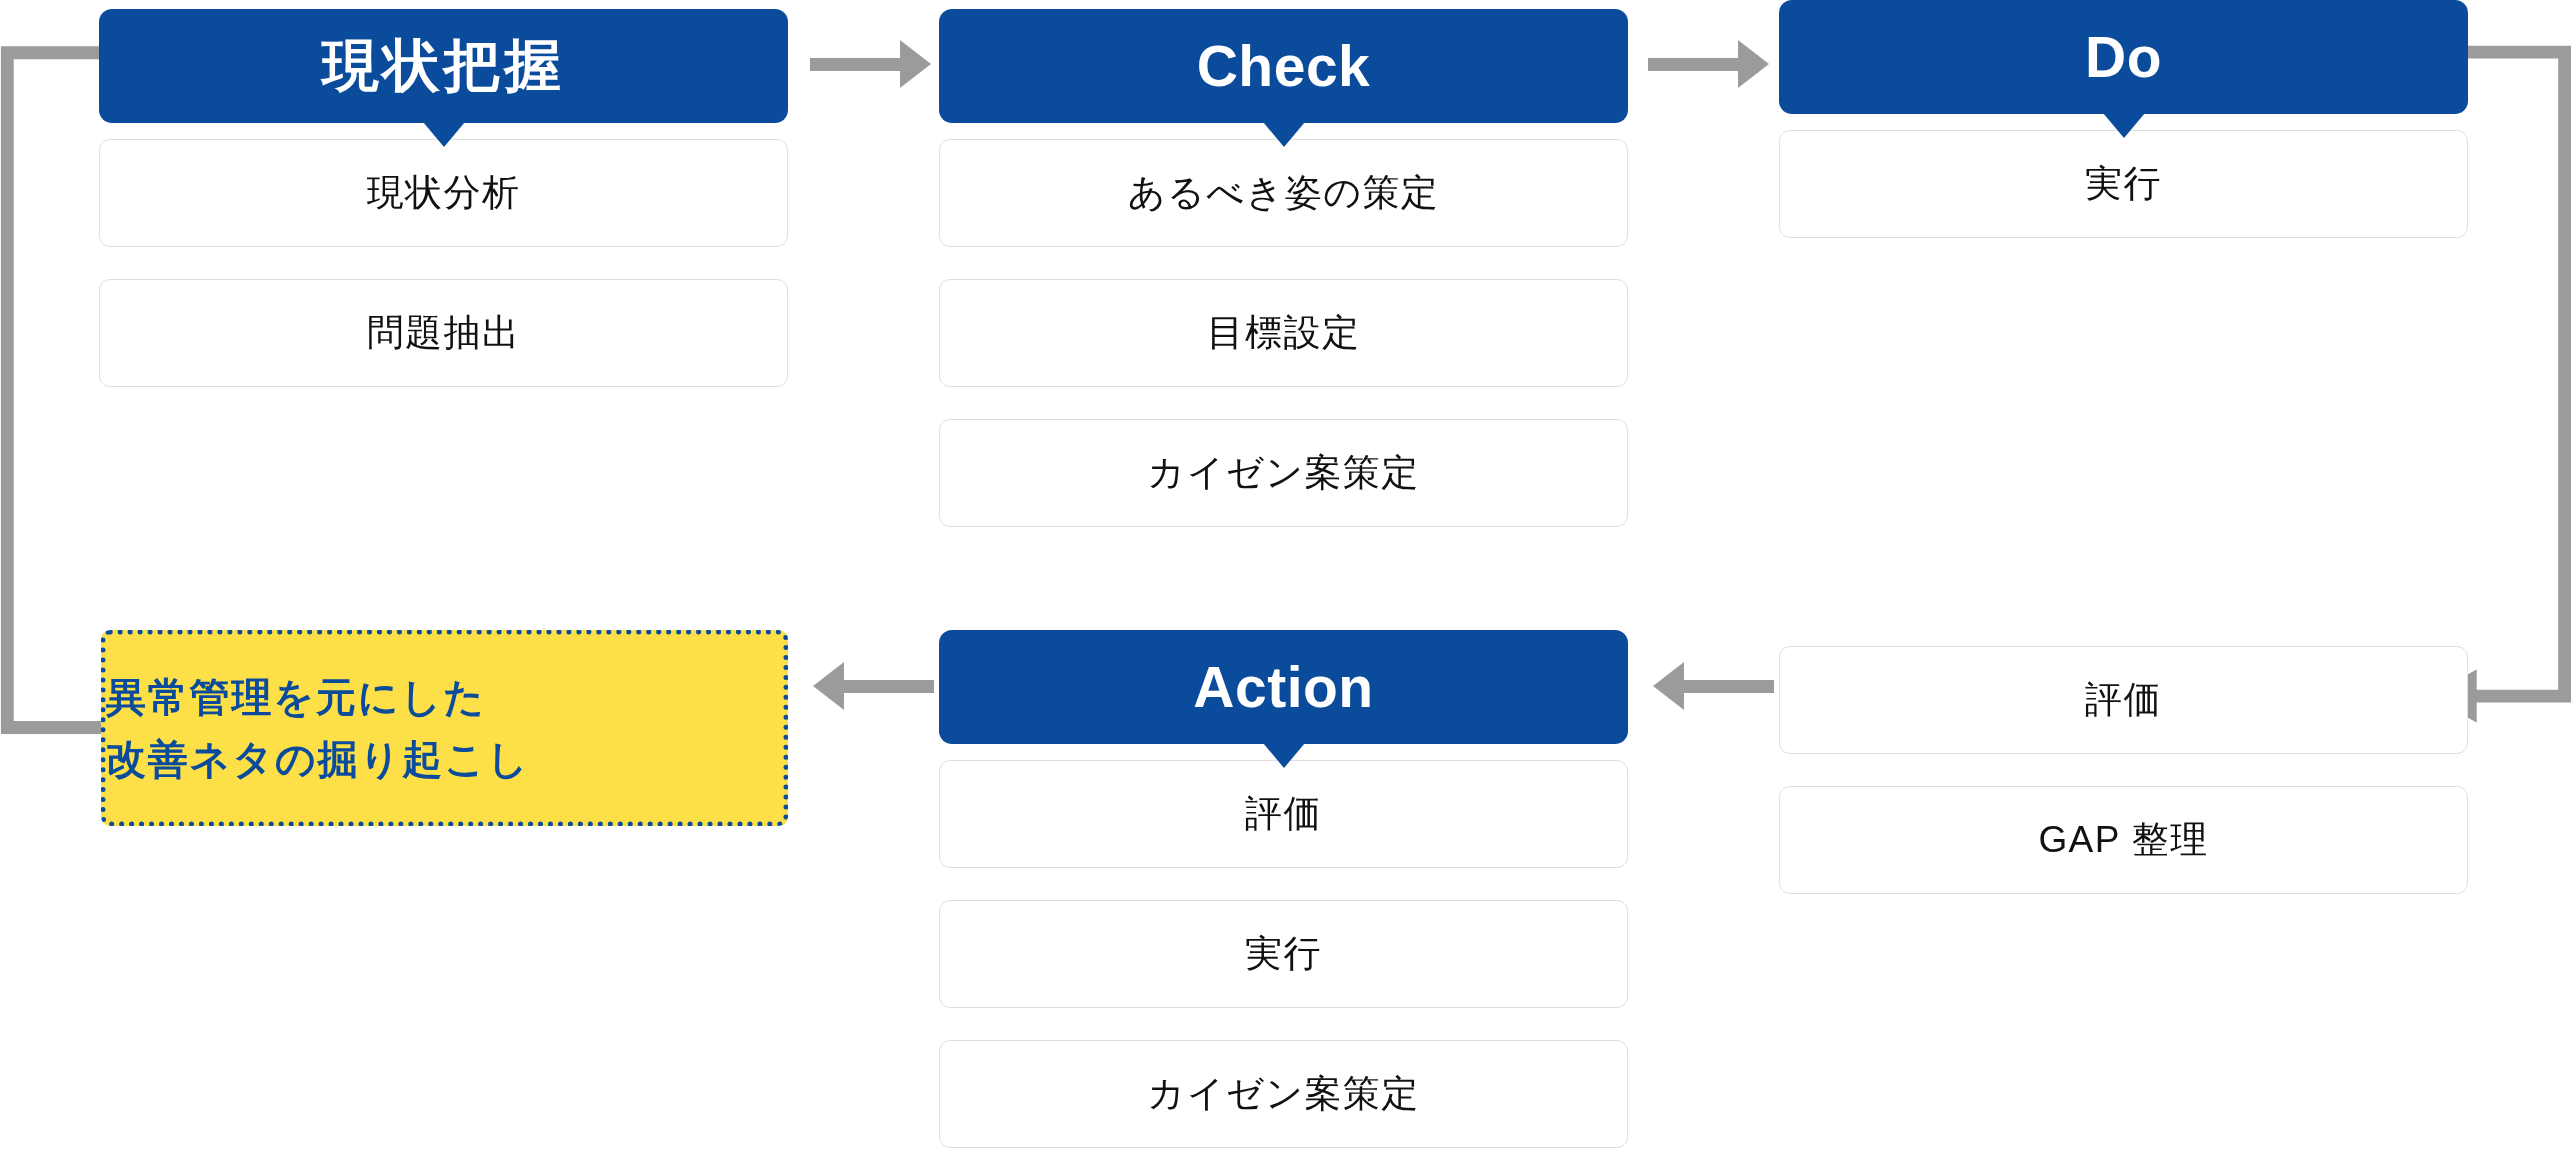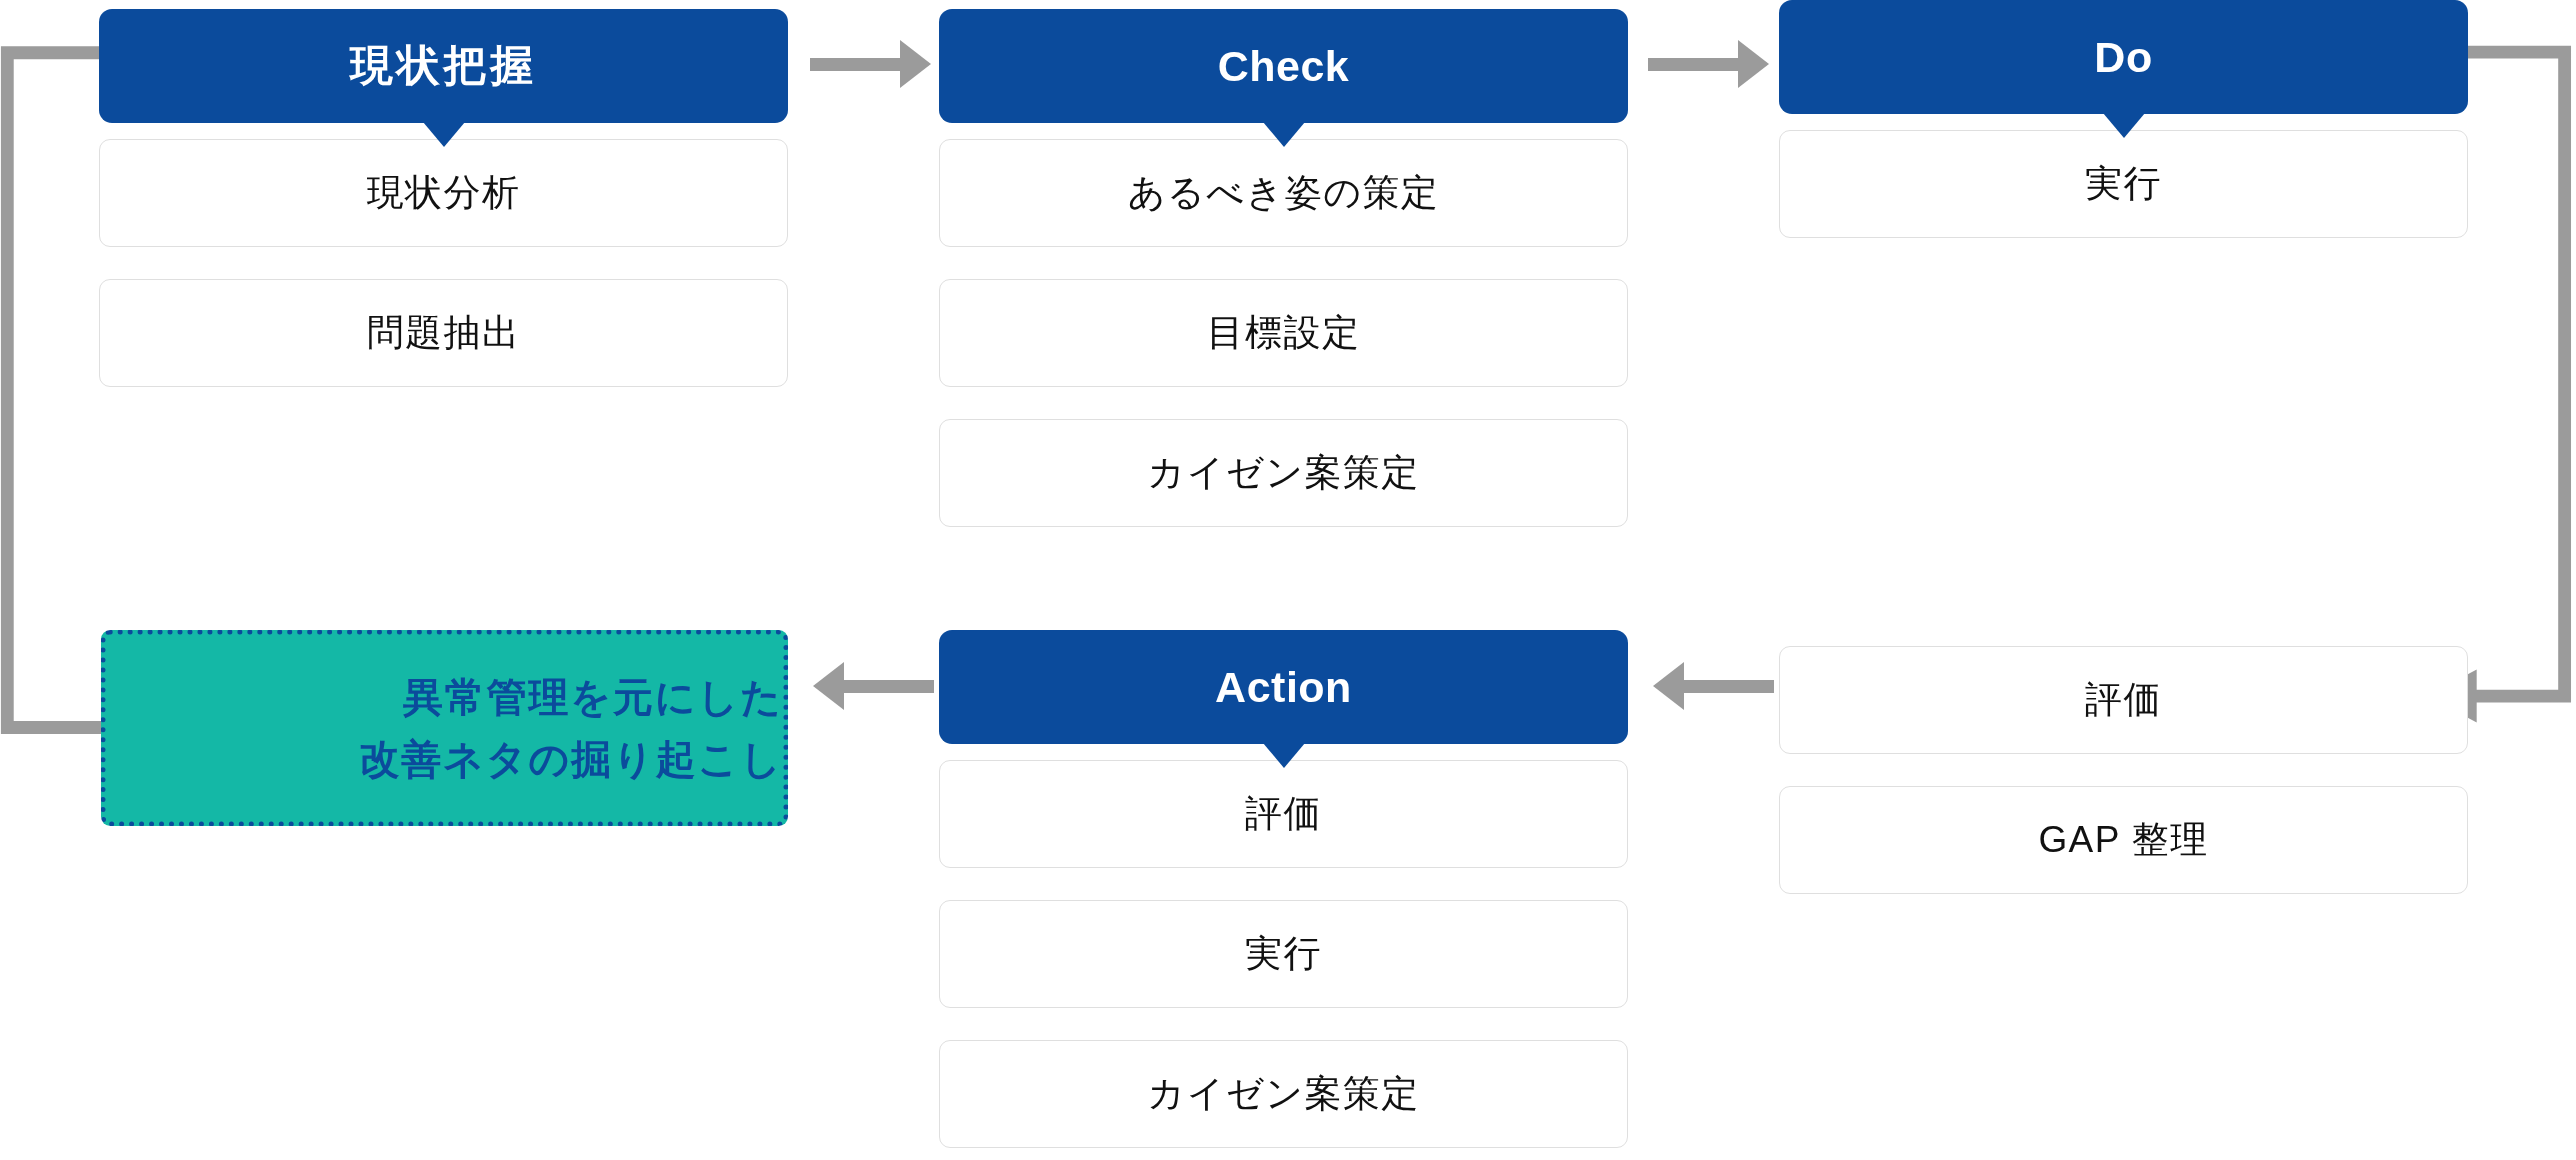--- a/index.html
+++ b/index.html
@@ -28,21 +28,21 @@
 
   .stage-header {
     position: relative;
     height: 114px;
     background: #0B4B9C;
     border-radius: 13px;
     display: flex;
     align-items: center;
     justify-content: center;
     color: #ffffff;
-    font-size: 43px;
+    font-size: 57px;
     font-weight: bold;
     letter-spacing: 0.5px;
     box-sizing: border-box;
   }
   .stage-header .label-jp { letter-spacing: 3.7px; }
 
   .stage-header .pointer {
     position: absolute;
     left: 50%;
     bottom: -24px;
@@ -66,26 +66,26 @@
     font-size: 37px;
     color: #111111;
     letter-spacing: 1.4px;
     box-sizing: border-box;
   }
   .task-card.first { margin-top: 16px; }
 
   
   .dotted-box {
     position: absolute;
-    background: #14b8a6;
+    background: #fde047;
     border: 5.5px dotted #0B4B9C;
     border-radius: 9.2px;
     display: flex;
     flex-direction: column;
-    align-items: flex-end;
+    align-items: flex-start;
     justify-content: center;
     color: #0B4B9C;
     font-weight: bold;
     font-size: 40px;
     line-height: 1.55;
     letter-spacing: 1.8px;
     box-sizing: border-box;
   }
   .dotted-box .line { white-space: nowrap; }
 

